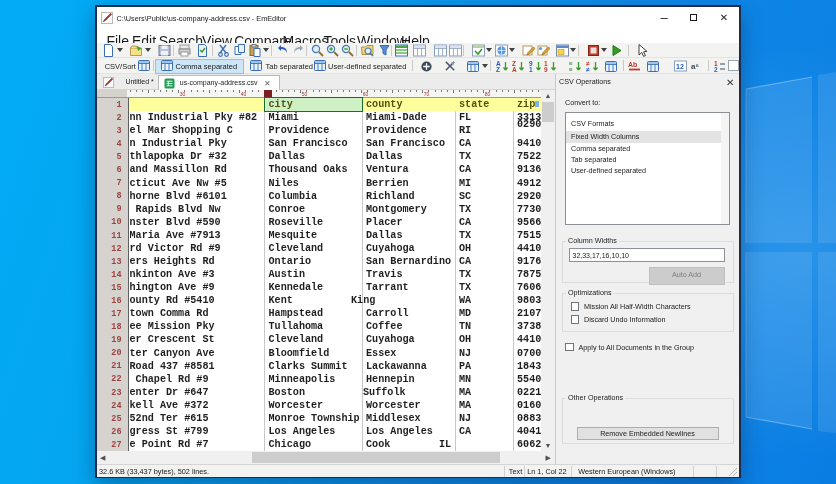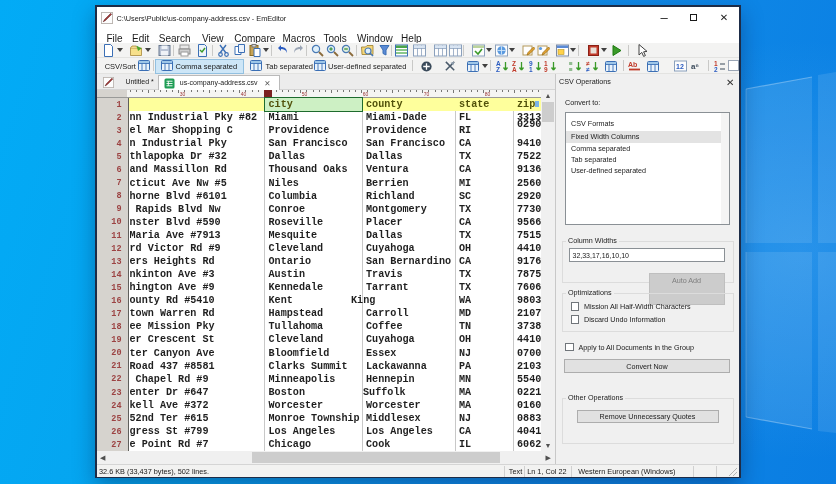--- a/index.html
+++ b/index.html
@@ -4,21 +4,21 @@
 <style>
 * { margin:0; padding:0; box-sizing:border-box; }
 html,body { width:836px; height:484px; overflow:hidden; }
 body { position:relative; font-family:"Liberation Sans",sans-serif; background:linear-gradient(108deg,#02abf6 0%,#06a4ef 30%,#0f8ae8 62%,#0a7de2 100%); }
 .win { position:absolute; left:95px; top:5px; width:646px; height:473px; border:2px solid #1d2c47; box-shadow:0 8px 20px rgba(0,20,60,0.35); background:#f0f0f0; }
 .inner { position:absolute; left:0; top:0; width:642px; height:469px; background:#f0f0f0; }
 .titlebar { position:absolute; left:0; top:0; width:642px; height:22px; background:#ffffff; }
 .title-txt { position:absolute; left:19.4px; top:6.5px; font-size:7.3px; color:#1a1a1a; }
 .capbtn { position:absolute; top:0; width:30px; height:22px; color:#1a1a1a; font-size:13px; text-align:center; line-height:21px; }
 .menubar { position:absolute; left:0; top:22px; width:642px; height:14px; background:#ffffff; }
-.menubar span { position:absolute; top:4px; font-size:10px; color:#1a1a1a;text-align:right; }
+.menubar span { position:absolute; top:4px; font-size:14px; color:#1a1a1a;text-align:right; }
 .tb1 { position:absolute; left:0; top:36px; width:642px; height:15px; background:#f3f3f2; border-bottom:1px solid #e3e3e1; }
 .tb2 { position:absolute; left:0; top:51px; width:642px; height:16px; background:#f3f3f2; border-bottom:1px solid #e3e3e1; }
 .tbsep { position:absolute; top:2px; width:1px; height:11px; background:#c9c9c7; }
 .csvlbl { position:absolute; font-size:7.5px; color:#1a1a1a; top:4px; white-space:nowrap; }
 .csvbtn { position:absolute; top:0.5px; height:15px; border:1px solid transparent; }
 .csvbtn.on { background:#cde6f7; border-color:#92c0e0; }
 .tabbar { position:absolute; left:0; top:67px; width:458px; height:16px; background:#ececec; border-bottom:1px solid #d5d5d5; }
 .tab { position:absolute; top:1px; height:15px; font-size:7px; color:#1a1a1a; }
 .tab.active { background:#ffffff; border:1px solid #bababa; border-bottom:none; }
 .tabbar > span { position:absolute; font-size:7px; color:#1a1a1a; }
@@ -507,21 +507,21 @@
 <span class="mono dt" style="top:144.3px;left:420.0px">7522</span>
 <span class="mono dt" style="top:157.4px;left:32.5px">and Massillon Rd</span>
 <span class="mono dt" style="top:157.4px;left:171.5px">Thousand Oaks</span>
 <span class="mono dt" style="top:157.4px;left:269.0px">Ventura</span>
 <span class="mono dt" style="top:157.4px;left:362.0px">CA</span>
 <span class="mono dt" style="top:157.4px;left:420.0px">9136</span>
 <span class="mono dt" style="top:170.5px;left:32.5px">cticut Ave Nw #5</span>
 <span class="mono dt" style="top:170.5px;left:171.5px">Niles</span>
 <span class="mono dt" style="top:170.5px;left:269.0px">Berrien</span>
 <span class="mono dt" style="top:170.5px;left:362.0px">MI</span>
-<span class="mono dt" style="top:170.5px;left:420.0px">2560</span>
+<span class="mono dt" style="top:170.5px;left:420.0px">4912</span>
 <span class="mono dt" style="top:183.6px;left:32.5px">horne Blvd #6101</span>
 <span class="mono dt" style="top:183.6px;left:171.5px">Columbia</span>
 <span class="mono dt" style="top:183.6px;left:269.0px">Richland</span>
 <span class="mono dt" style="top:183.6px;left:362.0px">SC</span>
 <span class="mono dt" style="top:183.6px;left:420.0px">2920</span>
 <span class="mono dt" style="top:196.6px;left:32.5px"> Rapids Blvd Nw</span>
 <span class="mono dt" style="top:196.6px;left:171.5px">Conroe</span>
 <span class="mono dt" style="top:196.6px;left:269.0px">Montgomery</span>
 <span class="mono dt" style="top:196.6px;left:362.0px">TX</span>
 <span class="mono dt" style="top:196.6px;left:420.0px">7730</span>
@@ -553,21 +553,21 @@
 <span class="mono dt" style="top:275.1px;left:32.5px">hington Ave #9</span>
 <span class="mono dt" style="top:275.1px;left:171.5px">Kennedale</span>
 <span class="mono dt" style="top:275.1px;left:269.0px">Tarrant</span>
 <span class="mono dt" style="top:275.1px;left:362.0px">TX</span>
 <span class="mono dt" style="top:275.1px;left:420.0px">7606</span>
 <span class="mono dt" style="top:288.2px;left:32.5px">ounty Rd #5410</span>
 <span class="mono dt" style="top:288.2px;left:171.5px">Kent</span>
 <span class="mono dt" style="top:288.2px;left:254px">King</span>
 <span class="mono dt" style="top:288.2px;left:362.0px">WA</span>
 <span class="mono dt" style="top:288.2px;left:420.0px">9803</span>
-<span class="mono dt" style="top:301.3px;left:32.5px">town Warren Rd</span>
+<span class="mono dt" style="top:301.3px;left:32.5px">town Comma Rd</span>
 <span class="mono dt" style="top:301.3px;left:171.5px">Hampstead</span>
 <span class="mono dt" style="top:301.3px;left:269.0px">Carroll</span>
 <span class="mono dt" style="top:301.3px;left:362.0px">MD</span>
 <span class="mono dt" style="top:301.3px;left:420.0px">2107</span>
 <span class="mono dt" style="top:314.4px;left:32.5px">ee Mission Pky</span>
 <span class="mono dt" style="top:314.4px;left:171.5px">Tullahoma</span>
 <span class="mono dt" style="top:314.4px;left:269.0px">Coffee</span>
 <span class="mono dt" style="top:314.4px;left:362.0px">TN</span>
 <span class="mono dt" style="top:314.4px;left:420.0px">3738</span>
 <span class="mono dt" style="top:327.4px;left:32.5px">er Crescent St</span>
@@ -577,21 +577,21 @@
 <span class="mono dt" style="top:327.4px;left:420.0px">4410</span>
 <span class="mono dt" style="top:340.5px;left:32.5px">ter Canyon Ave</span>
 <span class="mono dt" style="top:340.5px;left:171.5px">Bloomfield</span>
 <span class="mono dt" style="top:340.5px;left:269.0px">Essex</span>
 <span class="mono dt" style="top:340.5px;left:362.0px">NJ</span>
 <span class="mono dt" style="top:340.5px;left:420.0px">0700</span>
 <span class="mono dt" style="top:353.6px;left:32.5px">Road 437 #8581</span>
 <span class="mono dt" style="top:353.6px;left:171.5px">Clarks Summit</span>
 <span class="mono dt" style="top:353.6px;left:269.0px">Lackawanna</span>
 <span class="mono dt" style="top:353.6px;left:362.0px">PA</span>
-<span class="mono dt" style="top:353.6px;left:420.0px">2103</span>
+<span class="mono dt" style="top:353.6px;left:420.0px">1843</span>
 <span class="mono dt" style="top:366.7px;left:32.5px"> Chapel Rd #9</span>
 <span class="mono dt" style="top:366.7px;left:171.5px">Minneapolis</span>
 <span class="mono dt" style="top:366.7px;left:269.0px">Hennepin</span>
 <span class="mono dt" style="top:366.7px;left:362.0px">MN</span>
 <span class="mono dt" style="top:366.7px;left:420.0px">5540</span>
 <span class="mono dt" style="top:379.8px;left:32.5px">enter Dr #647</span>
 <span class="mono dt" style="top:379.8px;left:171.5px">Boston</span>
 <span class="mono dt" style="top:379.8px;left:266px">Suffolk</span>
 <span class="mono dt" style="top:379.8px;left:362.0px">MA</span>
 <span class="mono dt" style="top:379.8px;left:420.0px">0221</span>
@@ -606,21 +606,21 @@
 <span class="mono dt" style="top:405.9px;left:362.0px">NJ</span>
 <span class="mono dt" style="top:405.9px;left:420.0px">0883</span>
 <span class="mono dt" style="top:419.0px;left:32.5px">gress St #799</span>
 <span class="mono dt" style="top:419.0px;left:171.5px">Los Angeles</span>
 <span class="mono dt" style="top:419.0px;left:269.0px">Los Angeles</span>
 <span class="mono dt" style="top:419.0px;left:362.0px">CA</span>
 <span class="mono dt" style="top:419.0px;left:420.0px">4041</span>
 <span class="mono dt" style="top:432.1px;left:32.5px">e Point Rd #7</span>
 <span class="mono dt" style="top:432.1px;left:171.5px">Chicago</span>
 <span class="mono dt" style="top:432.1px;left:269.0px">Cook</span>
-<span class="mono dt" style="top:432.1px;left:362.0px">IL</span>
+<span class="mono dt" style="top:432.1px;left:342px">IL</span>
 <span class="mono dt" style="top:432.1px;left:420.0px">6062</span>
 <div style="position:absolute;left:438px;top:93.5px;width:4px;height:6px;background:#7ab4e8"></div>
 </div>
 
 <div class="vscroll">
 <span class="sarrow" style="left:3.5px;top:2px">▲</span>
 <div style="position:absolute;left:1px;top:12px;width:12px;height:20px;background:#cdcdcd"></div>
 <span class="sarrow" style="left:3.5px;top:352px">▼</span>
 </div>
 <div class="hscroll">
@@ -640,33 +640,32 @@
 <span style="position:absolute;left:5px;top:30.5px">Comma separated</span>
 <span style="position:absolute;left:5px;top:41.5px">Tab separated</span>
 <span style="position:absolute;left:5px;top:52.5px">User-defined separated</span>
 <div style="position:absolute;right:0;top:0;width:8px;height:111px;background:#f4f4f4"></div>
 </div>
 <div class="gbox" style="left:5.5px;top:167px;width:172px;height:42px"></div>
 <span class="glabel" style="left:10px;top:161.5px">Column Widths</span>
 <div style="position:absolute;left:12.5px;top:173.5px;width:156px;height:14px;background:#fff;border:1px solid #8a9095">
 <span style="position:absolute;left:3px;top:3px;font-size:7px">32,33,17,16,10,10</span>
         </div>
-<div class="btn dis" style="left:92.5px;top:199px;width:76px;height:32px;line-height:13px">Auto Add</div>
+<div class="btn dis" style="left:92.5px;top:193px;width:76px;height:18px;line-height:13px">Auto Add</div>
 <div class="gbox" style="left:5.5px;top:219px;width:172px;height:39px"></div>
 <span class="glabel" style="left:10px;top:213.5px">Optimizations</span>
 <div class="cb" style="left:14.5px;top:228px"></div>
 <span style="position:absolute;left:28px;top:228px">Mission All Half-Width Characters</span>
 <div class="cb" style="left:14.5px;top:241px"></div>
 <span style="position:absolute;left:28px;top:241px">Discard Undo Information</span>
 <div class="cb" style="left:9px;top:268.5px"></div>
 <span style="position:absolute;left:22.5px;top:268.5px">Apply to All Documents in the Group</span>
-<div class="btn" style="left:8px;top:284.5px;width:166px;height:14.5px;line-height:14px">Convert Now</div>
 <div class="gbox" style="left:5.5px;top:324px;width:172px;height:46px"></div>
 <span class="glabel" style="left:10px;top:318.5px">Other Operations</span>
-<div class="btn" style="left:20.5px;top:335.5px;width:142px;height:13.5px;line-height:12.5px">Remove Unnecessary Quotes</div>
+<div class="btn" style="left:20.5px;top:352.5px;width:142px;height:13.5px;line-height:12.5px">Remove Embedded Newlines</div>
 </div>
 
 <div class="statusbar">
 <span style="position:absolute;left:2px;top:2px">32.6 KB (33,437 bytes), 502 lines.</span>
 <div class="ssep" style="left:407px"></div>
 <span style="position:absolute;left:411.8px;top:2px">Text</span>
 <div class="ssep" style="left:426.9px"></div>
 <span style="position:absolute;left:430.2px;top:2px">Ln 1, Col 22</span>
 <div class="ssep" style="left:474px"></div>
 <span style="position:absolute;left:481.3px;top:2px">Western European (Windows)</span>

